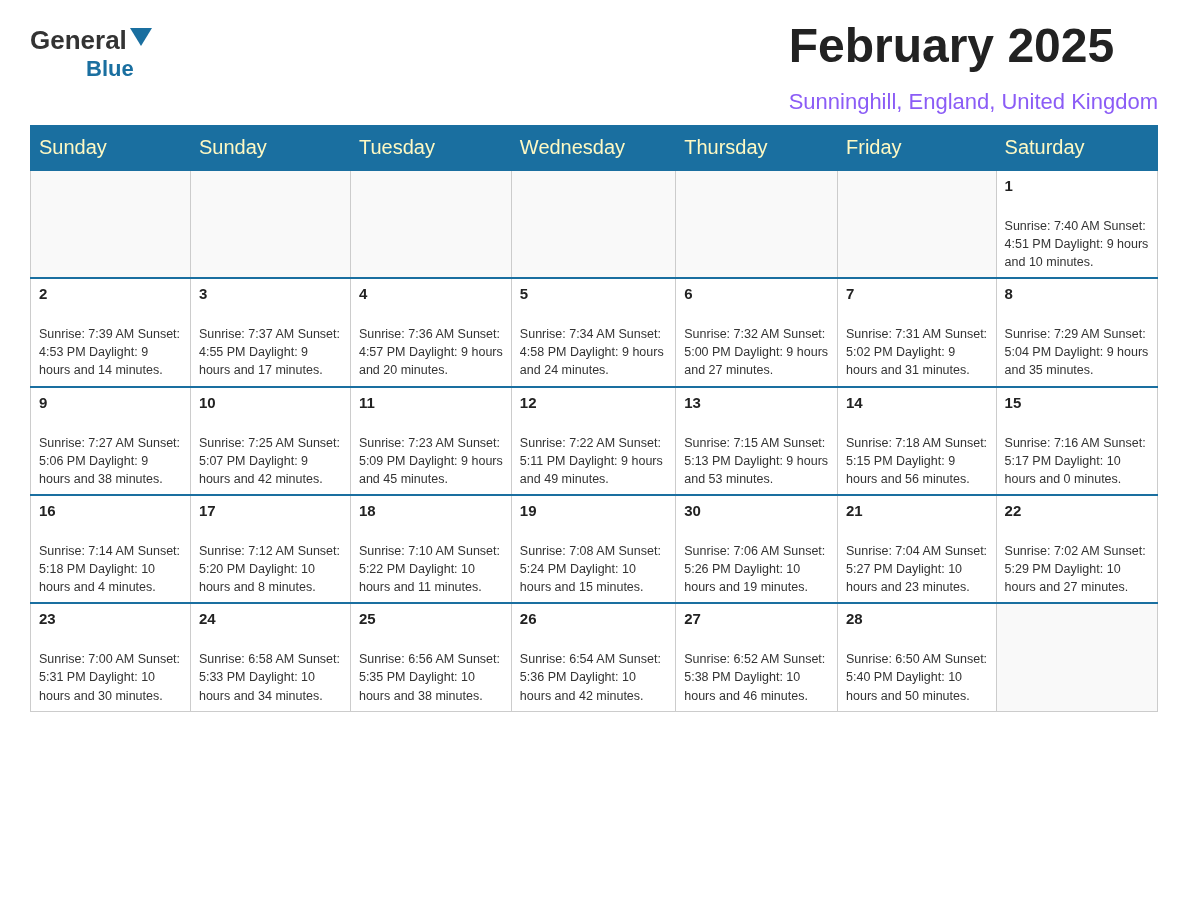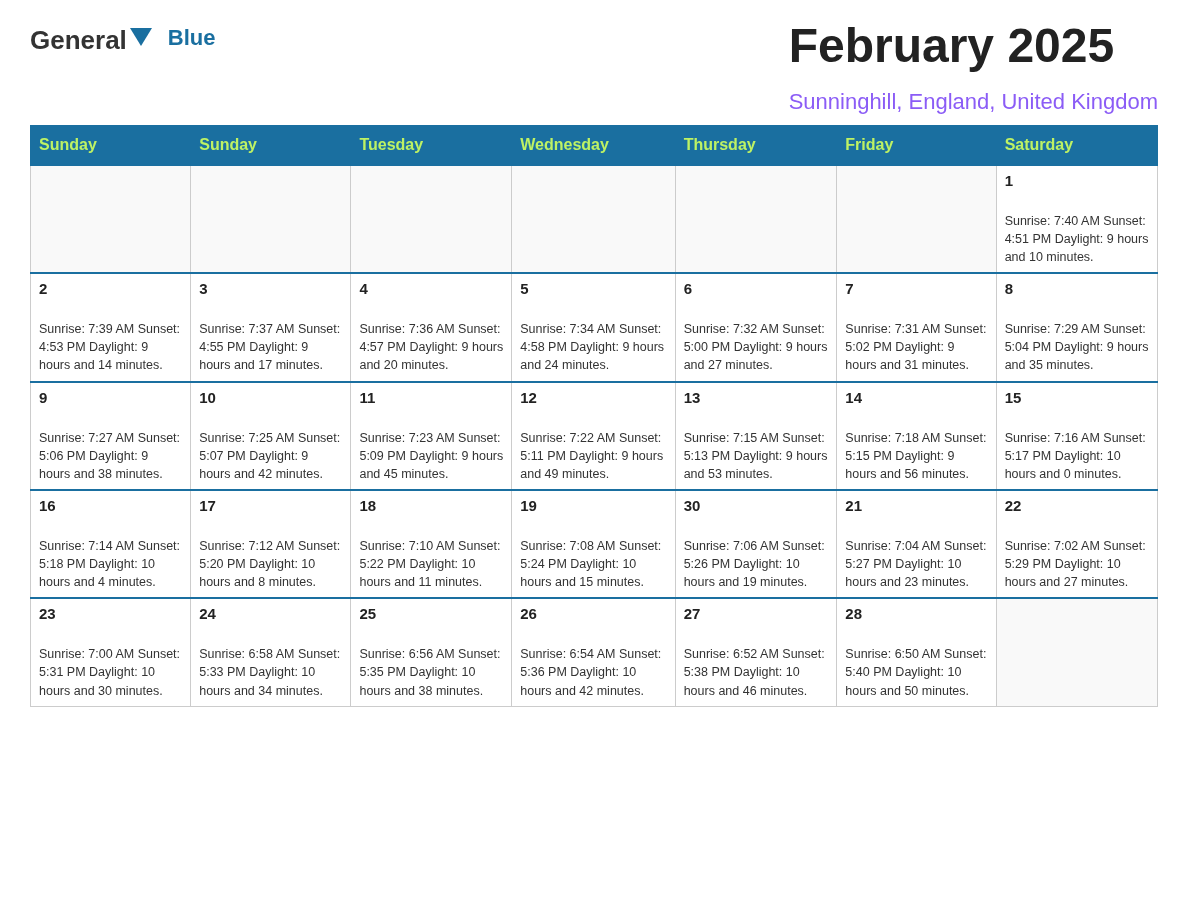--- a/index.html
+++ b/index.html
@@ -29,23 +29,23 @@
       color: #8b5cf6;
       margin-top: 16px;
     }
     .calendar {
       width: 100%;
       border-collapse: collapse;
       margin-top: 10px;
     }
     .calendar th {
       background-color: #1a6fa0;
-      color: #bef264;
-      font-size: 16px;
-      font-weight: bold;
+      color: #fef9c3;
+      font-size: 20px;
+      font-weight: normal;
       padding: 10px 8px;
       text-align: left;
       border: 1px solid #1a6fa0;
     }
     .calendar td {
       vertical-align: top;
       border: 1px solid #ccc;
       padding: 6px 8px;
       width: 170px;
       min-height: 110px;
@@ -66,21 +66,21 @@
       color: #333;
       line-height: 1.45;
       margin-top: 23px;
     }
     .empty-cell {
       background: #f9f9f9;
     }
     
     .logo-container {
       display: flex;
-      flex-direction: row;
+      flex-direction: column;
       padding-top: 5px;
     }
     .logo-row1 {
       display: flex;
       align-items: center;
     }
     .logo-word-general {
       font-size: 26px;
       font-weight: bold;
       color: #333;
@@ -90,20 +90,21 @@
       margin-left: 3px;
       position: relative;
       top: -2px;
     }
     .logo-word-blue {
       font-size: 22px;
       font-weight: bold;
       color: #1a6fa0;
       margin-top: -2px;
       padding-left: 8px;
+      margin-left: 40px;
     }
   </style>
 </head>
 <body>
 
 <div class="header">
   <div class="logo-container">
     <div class="logo-row1">
       <span class="logo-word-general">General</span>
       <span class="logo-arrow">

